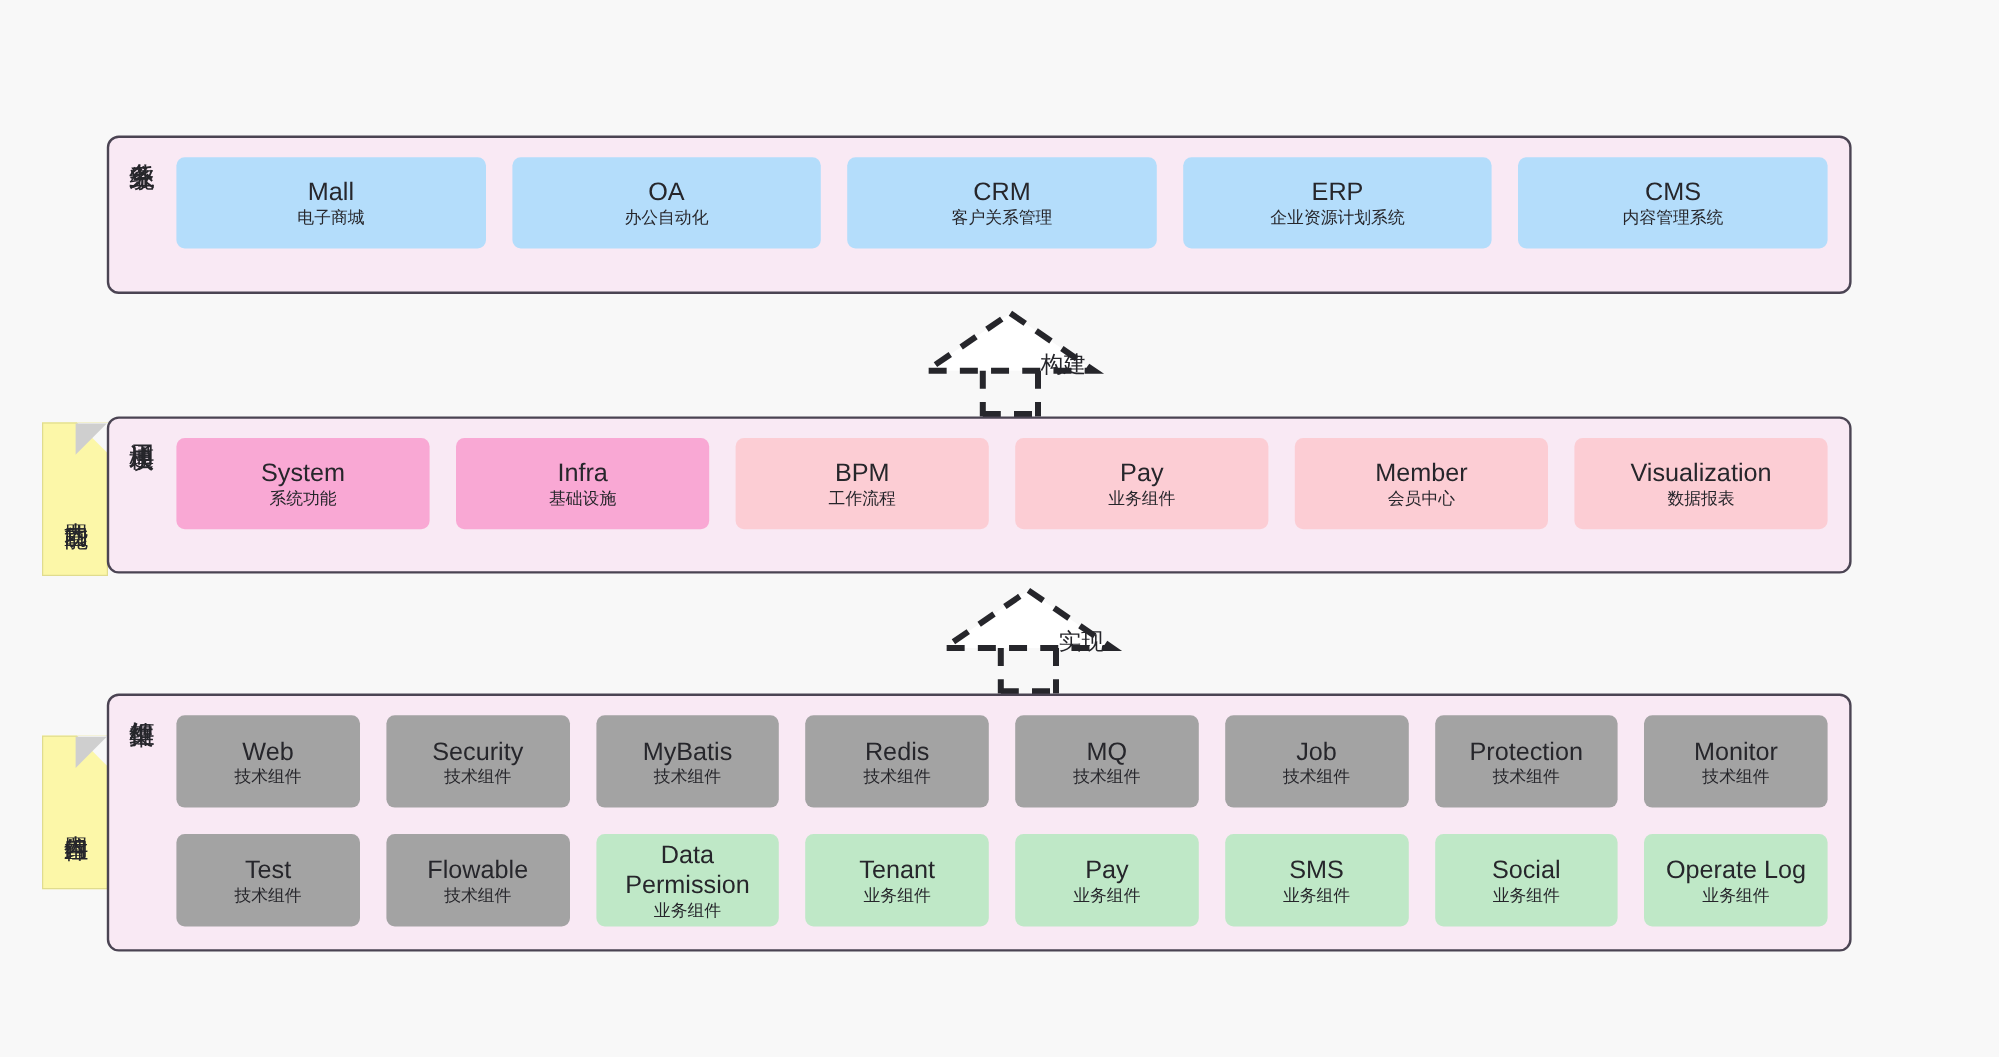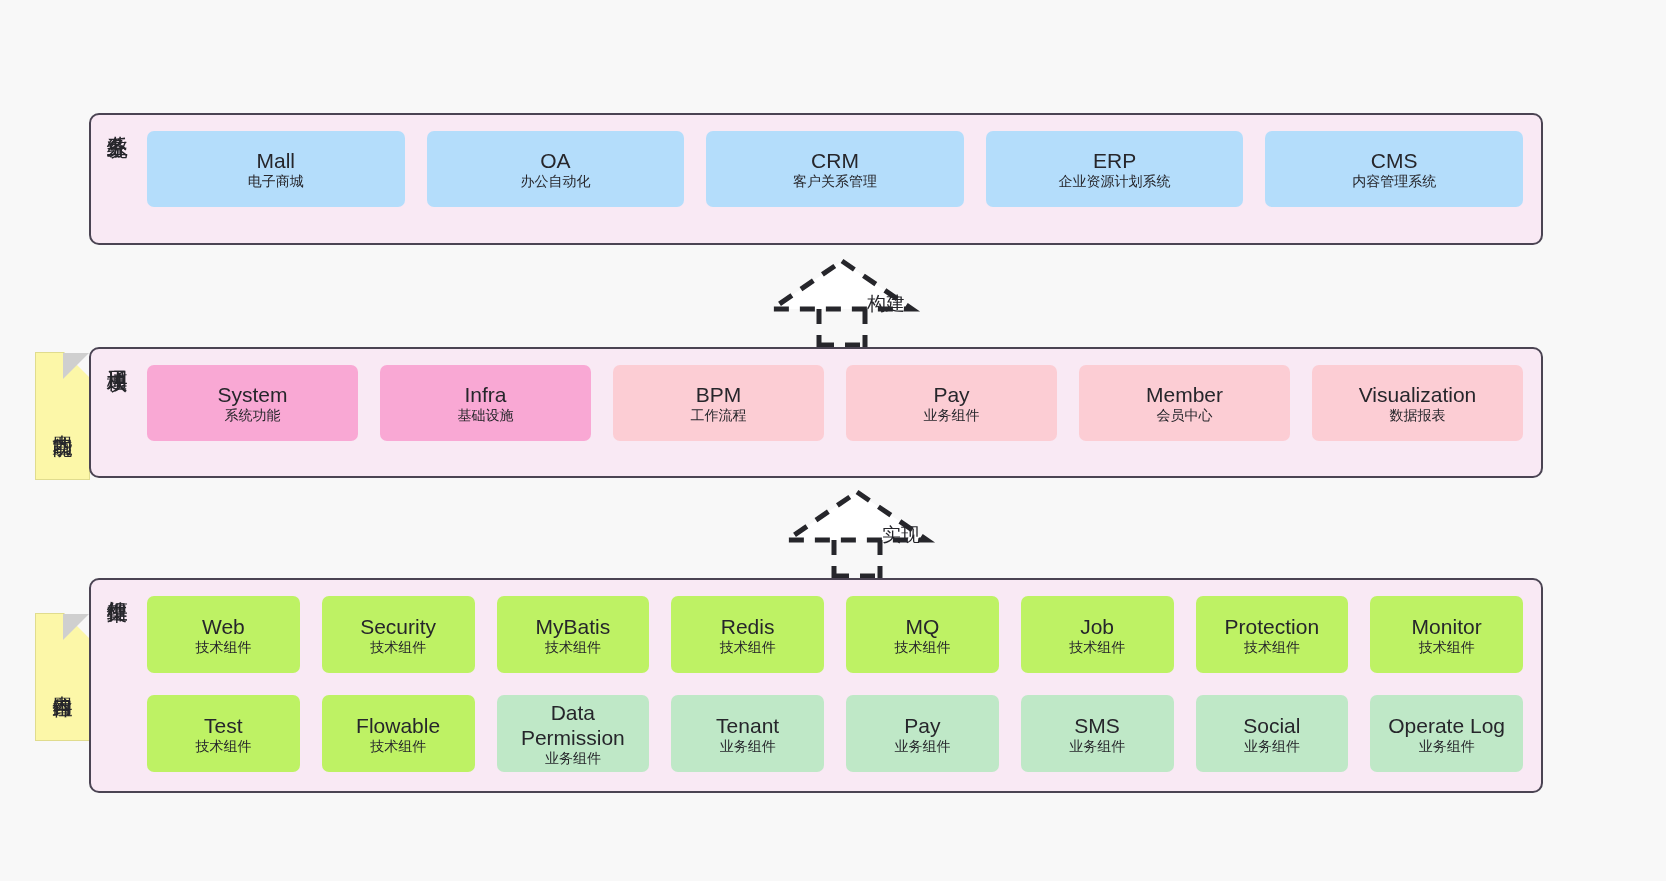--- a/index.html
+++ b/index.html
@@ -66,21 +66,21 @@
     color: #26262b;
     line-height: 1.2;
     padding: 6px 6px;
   }
   .cell .t1 { font-size: 21px; }
   .cell .t2 { font-size: 14px; }
 
   .c-blue       { background: #b4ddfb; }
   .c-red        { background: #f9a8d4; }
   .c-pink       { background: #fccdd4; }
-  .c-green      { background: #bef264; }
+  .c-green      { background: #a3a3a3; }
   .c-lightgreen { background: #bfe8c7; }
 
   
   #layer-business { left: 89px;  top: 113px; width: 1454px; height: 132px; }
   #layer-common   { left: 89px;  top: 347px; width: 1454px; height: 131px; }
   #layer-frame    { left: 89px;  top: 578px; width: 1454px; height: 215px; }
 
   #layer-business .cell, #layer-common .cell { height: 76px; }
   #layer-frame .cell { height: 77px; }
 

